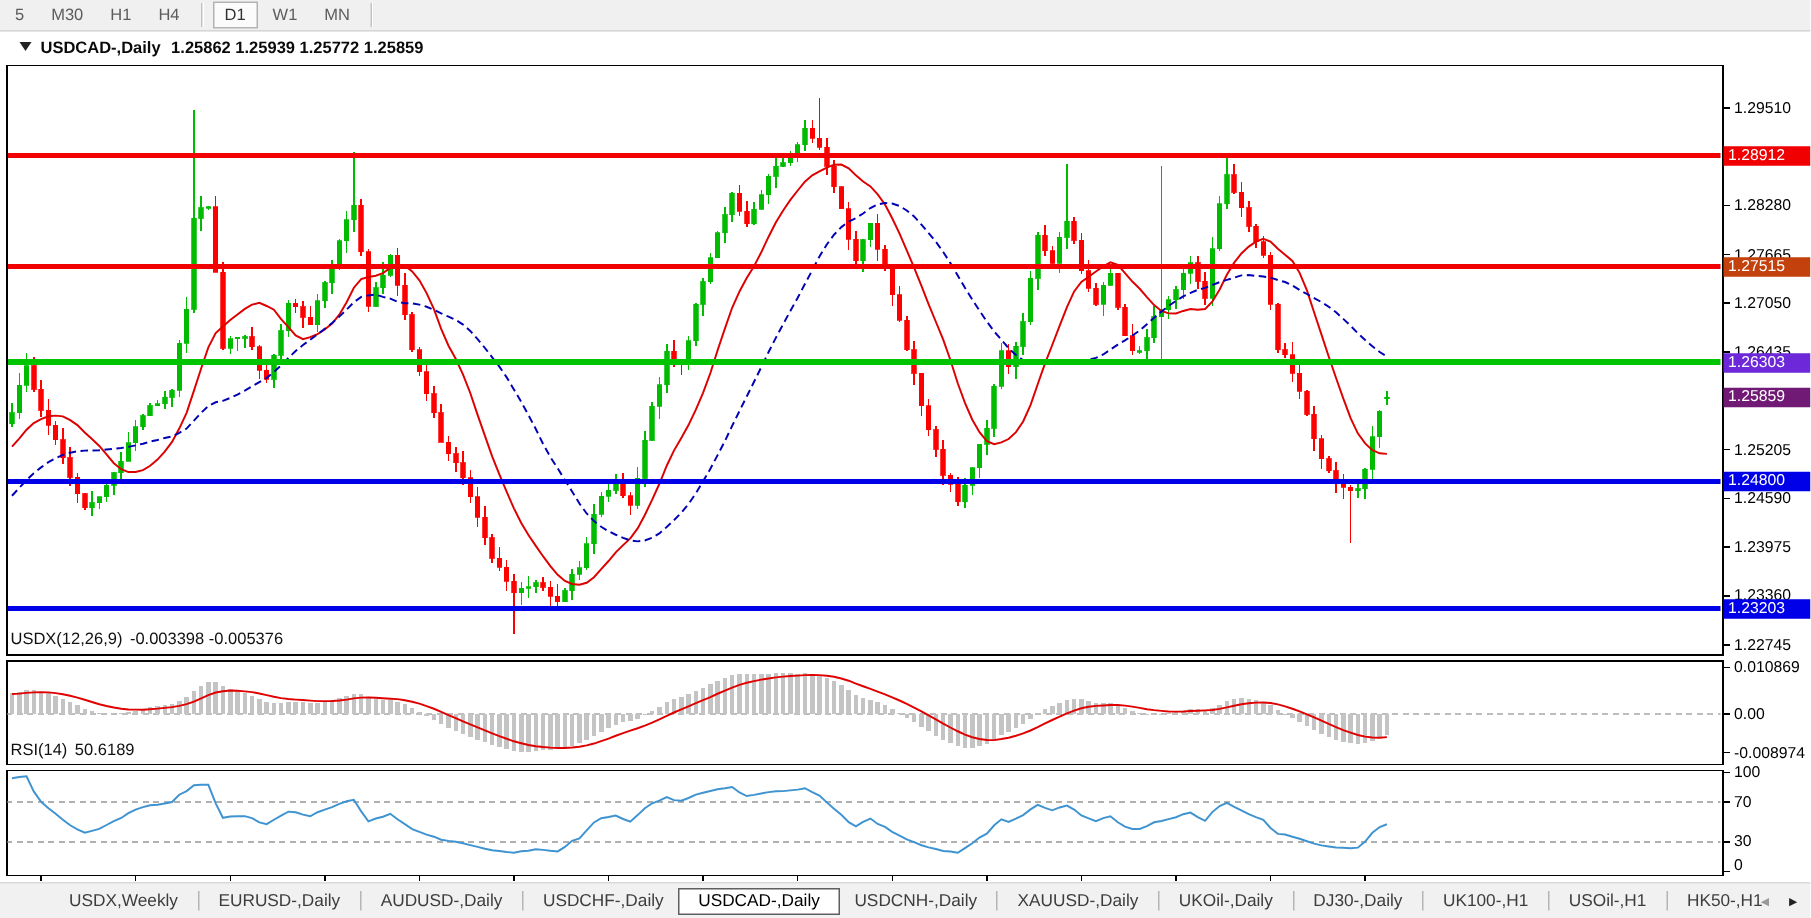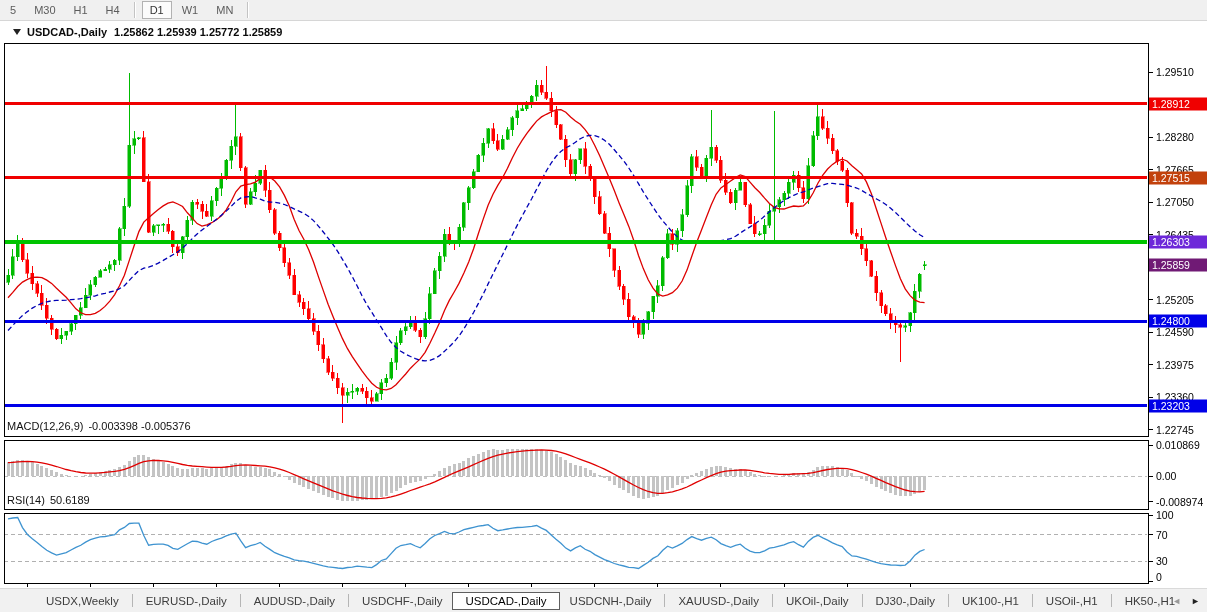--- a/index.html
+++ b/index.html
@@ -689,21 +689,21 @@
         <line x1="657.9" y1="562" x2="657.9" y2="566" stroke="#000" shape-rendering="crispEdges"></line>
         <line x1="720.9499999999999" y1="562" x2="720.9499999999999" y2="566" stroke="#000" shape-rendering="crispEdges"></line>
         <line x1="784" y1="562" x2="784" y2="566" stroke="#000" shape-rendering="crispEdges"></line>
         <line x1="847.05" y1="562" x2="847.05" y2="566" stroke="#000" shape-rendering="crispEdges"></line>
         <line x1="910.0999999999999" y1="562" x2="910.0999999999999" y2="566" stroke="#000" shape-rendering="crispEdges"></line>
       </svg>
     <div id="title">
       <span id="tri"></span><span>USDCAD-,Daily</span><span class="sp">1.25862 1.25939 1.25772 1.25859</span>
     </div>
     <div id="macdlab">
-      <span>MACD(12,26,9)</span><span class="v">-0.003398 -0.005376</span>
+      <span>USDX(12,26,9)</span><span class="v">-0.003398 -0.005376</span>
     </div>
     <div id="rsilab">
       <span>RSI(14)</span><span class="v">50.6189</span>
     </div>
     <div id="overlays">
         <div class="axlabel" style="top: 51px;">1.29510</div>
         <div class="axlabel" style="top: 116.1px;">1.28280</div>
         <div class="axlabel" style="top: 148.6px;">1.27665</div>
         <div class="axlabel" style="top: 181.1px;">1.27050</div>
         <div class="axlabel" style="top: 213.7px;">1.26435</div>

